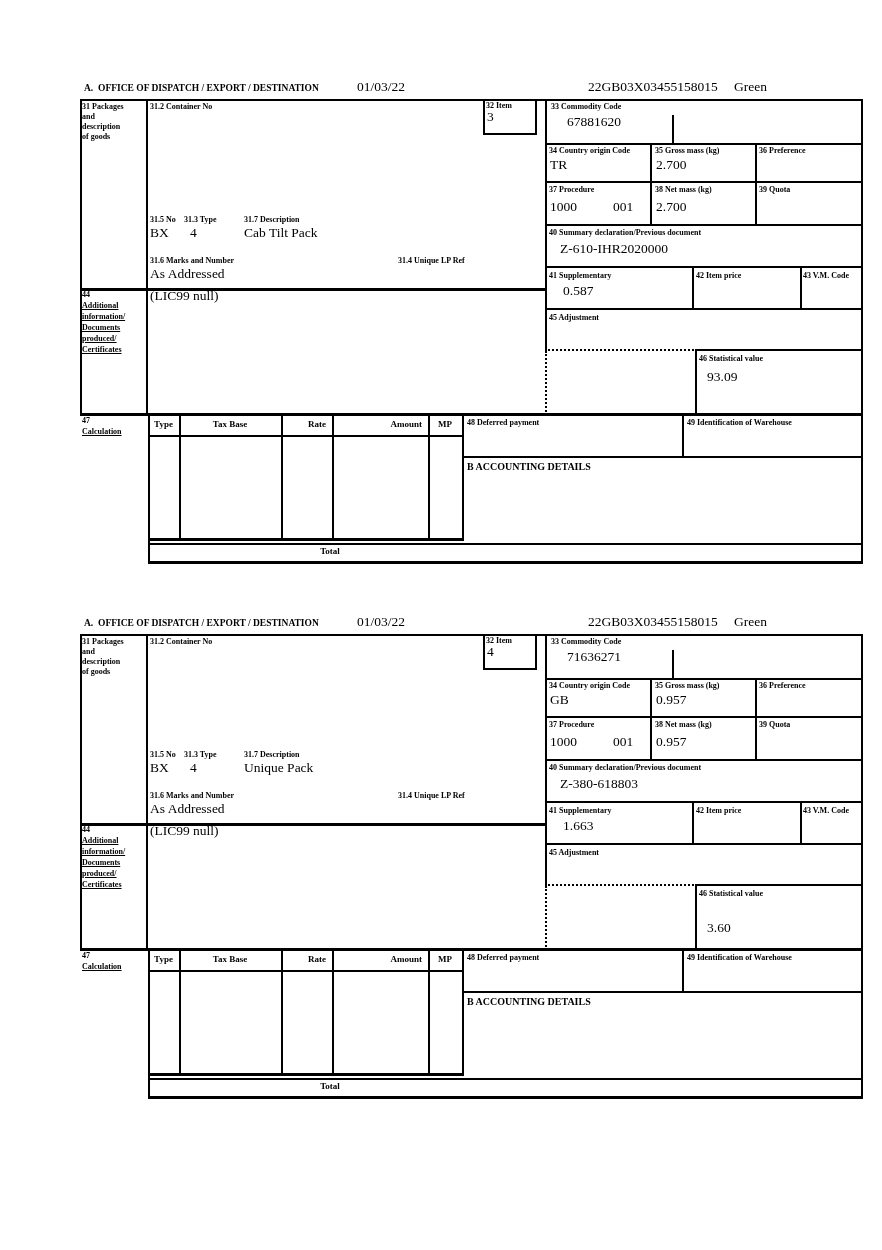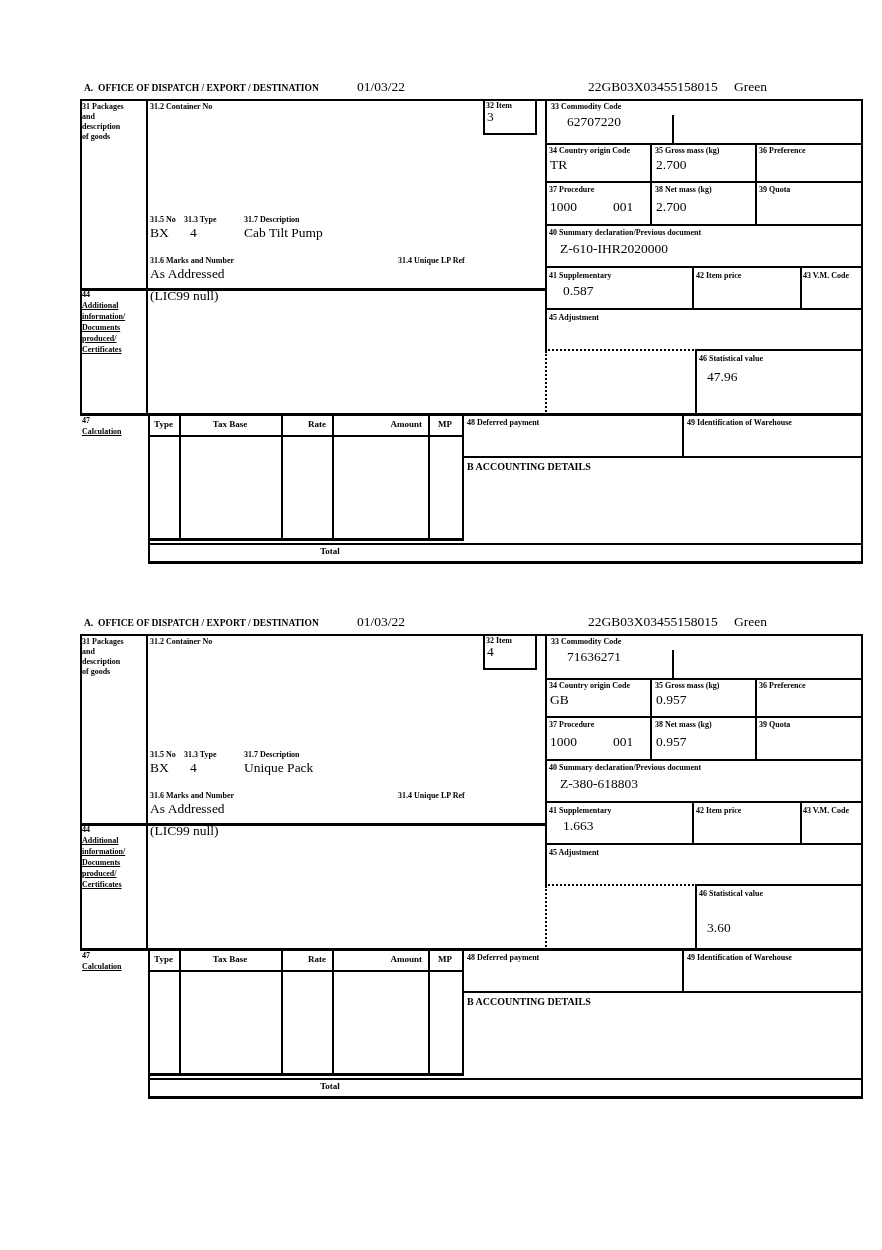--- a/index.html
+++ b/index.html
@@ -67,21 +67,21 @@
 
   <span class="lbl" style="left:2px;top:20px">31 Packages</span>
   <span class="lbl" style="left:2px;top:30px">and</span>
   <span class="lbl" style="left:2px;top:40px">description</span>
   <span class="lbl" style="left:2px;top:50px">of goods</span>
   <span class="lbl" style="left:70px;top:20px">31.2 Container No</span>
 
   <span class="lbl" style="left:406px;top:19px">32 Item</span>
   <span class="val" style="left:407px;top:28px">3</span>
   <span class="lbl" style="left:471px;top:20px">33 Commodity Code</span>
-  <span class="val" style="left:487px;top:33px">62707220</span>
+  <span class="val" style="left:487px;top:33px">67881620</span>
 
   <span class="lbl" style="left:469px;top:64px">34 Country origin Code</span>
   <span class="lbl" style="left:575px;top:64px">35 Gross mass (kg)</span>
   <span class="lbl" style="left:679px;top:64px">36 Preference</span>
   <span class="val" style="left:470px;top:76px">TR</span>
   <span class="val" style="left:576px;top:76px">2.700</span>
 
   <span class="lbl" style="left:469px;top:103px">37 Procedure</span>
   <span class="lbl" style="left:575px;top:103px">38 Net mass (kg)</span>
   <span class="lbl" style="left:679px;top:103px">39 Quota</span>
@@ -92,28 +92,28 @@
   <span class="lbl" style="left:469px;top:146px">40 Summary declaration/Previous document</span>
   <span class="val" style="left:480px;top:160px">Z-610-IHR2020000</span>
 
   <span class="lbl" style="left:469px;top:189px">41 Supplementary</span>
   <span class="lbl" style="left:616px;top:189px">42 Item price</span>
   <span class="lbl" style="left:723px;top:189px">43 V.M. Code</span>
   <span class="val" style="left:483px;top:202px">0.587</span>
 
   <span class="lbl" style="left:469px;top:231px">45 Adjustment</span>
   <span class="lbl" style="left:619px;top:272px">46 Statistical value</span>
-  <span class="val" style="left:627px;top:288px">47.96</span>
+  <span class="val" style="left:627px;top:288px">93.09</span>
 
   <span class="lbl" style="left:70px;top:133px">31.5 No</span>
   <span class="lbl" style="left:104px;top:133px">31.3 Type</span>
   <span class="lbl" style="left:164px;top:133px">31.7 Description</span>
   <span class="val" style="left:70px;top:144px">BX</span>
   <span class="val" style="left:110px;top:144px">4</span>
-  <span class="val" style="left:164px;top:144px">Cab Tilt Pump</span>
+  <span class="val" style="left:164px;top:144px">Cab Tilt Pack</span>
   <span class="lbl" style="left:70px;top:174px">31.6 Marks and Number</span>
   <span class="lbl" style="left:318px;top:174px">31.4 Unique LP Ref</span>
   <span class="val" style="left:70px;top:185px">As Addressed</span>
 
   <span class="lbl" style="left:2px;top:208px">44</span>
   <span class="lbl u" style="left:2px;top:219px">Additional</span>
   <span class="lbl u" style="left:2px;top:230px">information/</span>
   <span class="lbl u" style="left:2px;top:241px">Documents</span>
   <span class="lbl u" style="left:2px;top:252px">produced/</span>
   <span class="lbl u" style="left:2px;top:263px">Certificates</span>

